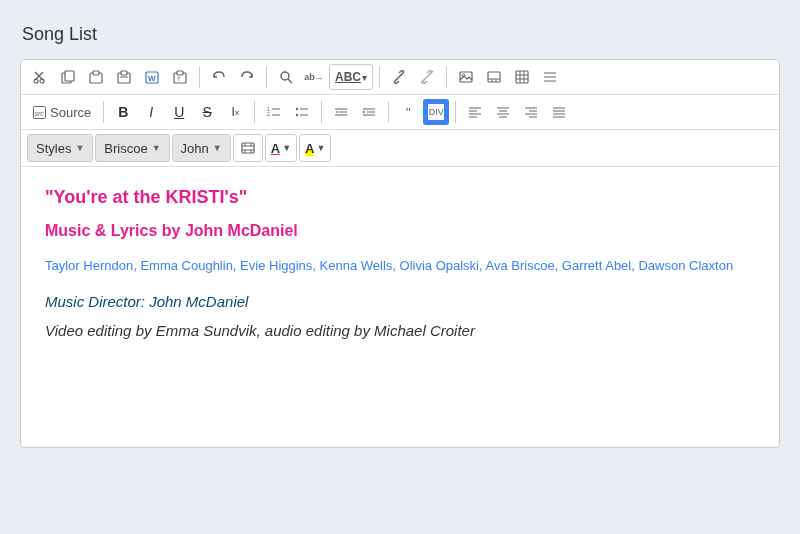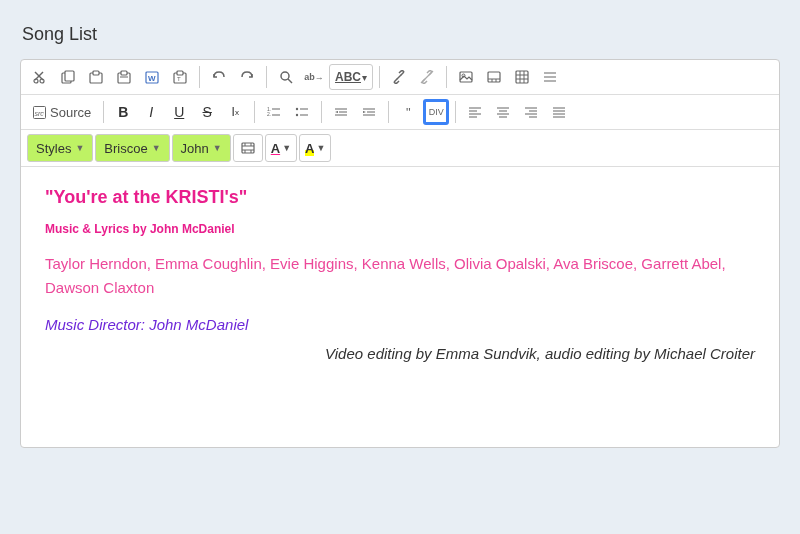--- a/index.html
+++ b/index.html
@@ -75,21 +75,21 @@
       border-radius: 3px;
     }
     .bold-btn { font-weight: bold; }
     .italic-btn { font-style: italic; }
     .underline-btn { text-decoration: underline; }
     .strike-btn { text-decoration: line-through; }
     .dropdown-btn {
       display: inline-flex;
       align-items: center;
       border: 1px solid #ccc;
-      background: #bef264;
+      background: #e5e5e5;
       cursor: pointer;
       border-radius: 3px;
       padding: 3px 8px;
       font-size: 13px;
       color: #333;
       gap: 4px;
       height: 28px;
     }
     .dropdown-arrow {
       font-size: 9px;
@@ -126,41 +126,40 @@
       min-height: 280px;
     }
     .content-title {
       color: #e91e8c;
       font-size: 18px;
       font-weight: bold;
       margin-bottom: 14px;
     }
     .content-subtitle {
       color: #e91e8c;
-      font-size: 12px;
+      font-size: 16px;
       font-weight: bold;
       margin-bottom: 16px;
     }
     .content-cast {
-      font-size: 15px;
-      color: #ec4899;
+      font-size: 13px;
+      color: #3b82f6;
       line-height: 1.6;
       margin-bottom: 16px;
     }
     .content-director {
       font-size: 15px;
-      color: #6d28d9;
+      color: #0c4a6e;
       font-style: italic;
       margin-bottom: 12px;
     }
     .content-video {
       font-size: 15px;
       color: #333;
       font-style: italic;
-      text-align: right;
     }
     .abc-btn {
       display: inline-flex;
       align-items: center;
       border: 1px solid #ccc;
       background: #fff;
       cursor: pointer;
       border-radius: 3px;
       padding: 2px 5px;
       font-size: 12px;
@@ -334,21 +333,21 @@
       <button class="toolbar-btn" title="Increase Indent">
         <svg width="14" height="14" viewBox="0 0 14 14" fill="none">
           <line x1="1" y1="4" x2="13" y2="4" stroke="#666" stroke-width="1.2"></line>
           <line x1="5" y1="7" x2="13" y2="7" stroke="#666" stroke-width="1.2"></line>
           <line x1="1" y1="10" x2="13" y2="10" stroke="#666" stroke-width="1.2"></line>
           <polyline points="1,6 4,7 1,8" fill="#666"></polyline>
         </svg>
       </button>
       <div class="toolbar-separator"></div>
       <button class="toolbar-btn" title="Blockquote" style="font-size:13px;color:#666;">"</button>
-      <button class="toolbar-btn" title="Insert DIV" style="font-size:9px;color:#666;border:3px solid #3b82f6;text-align:center;">DIV</button>
+      <button class="toolbar-btn" title="Insert DIV" style="font-size:9px;color:#666;border:5px solid #3b82f6;text-align:center;">DIV</button>
       <div class="toolbar-separator"></div>
       <button class="toolbar-btn" title="Align Left">
         <svg width="14" height="14" viewBox="0 0 14 14" fill="none">
           <line x1="1" y1="3" x2="13" y2="3" stroke="#666" stroke-width="1.2"></line>
           <line x1="1" y1="6" x2="9" y2="6" stroke="#666" stroke-width="1.2"></line>
           <line x1="1" y1="9" x2="13" y2="9" stroke="#666" stroke-width="1.2"></line>
           <line x1="1" y1="12" x2="9" y2="12" stroke="#666" stroke-width="1.2"></line>
         </svg>
       </button>
       <button class="toolbar-btn" title="Align Center">

